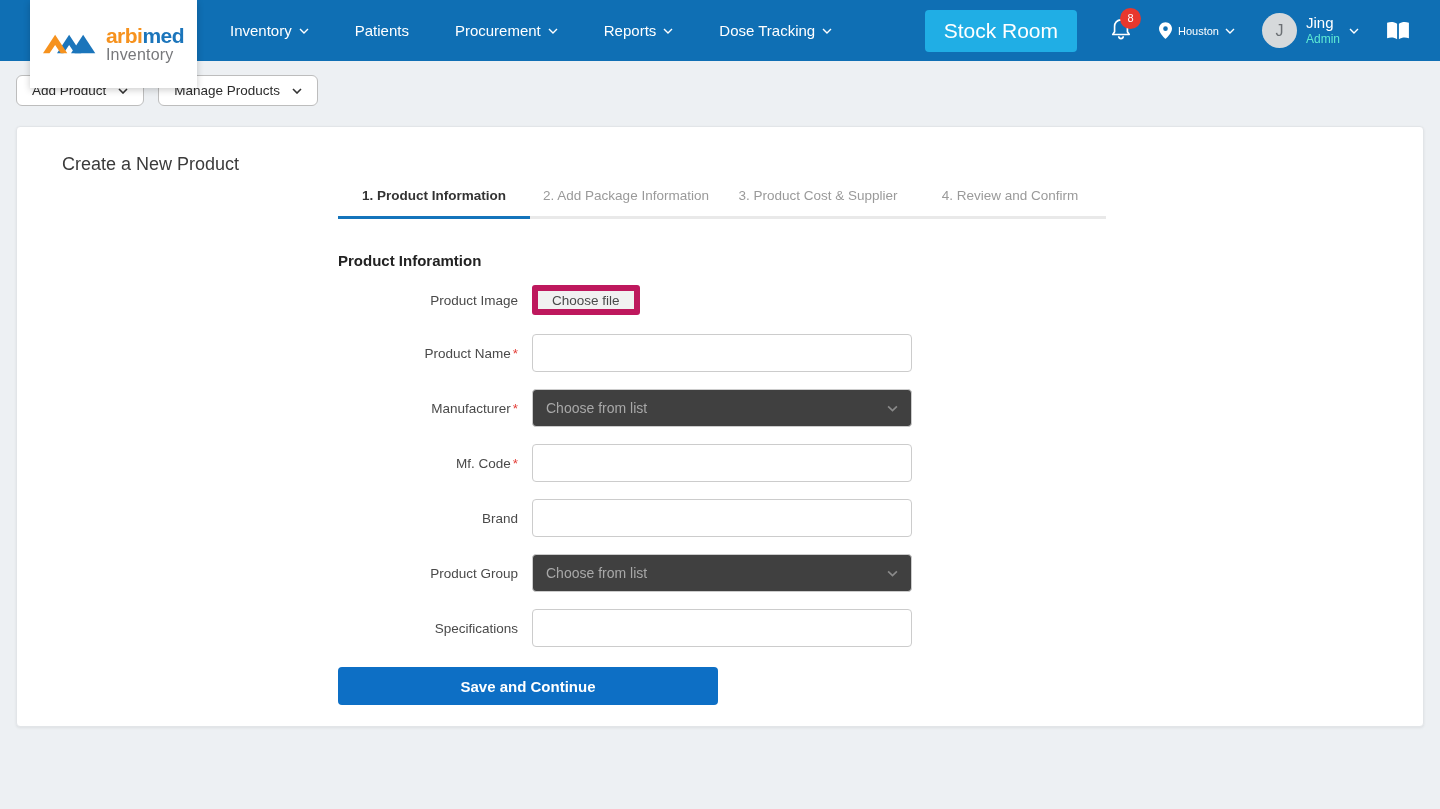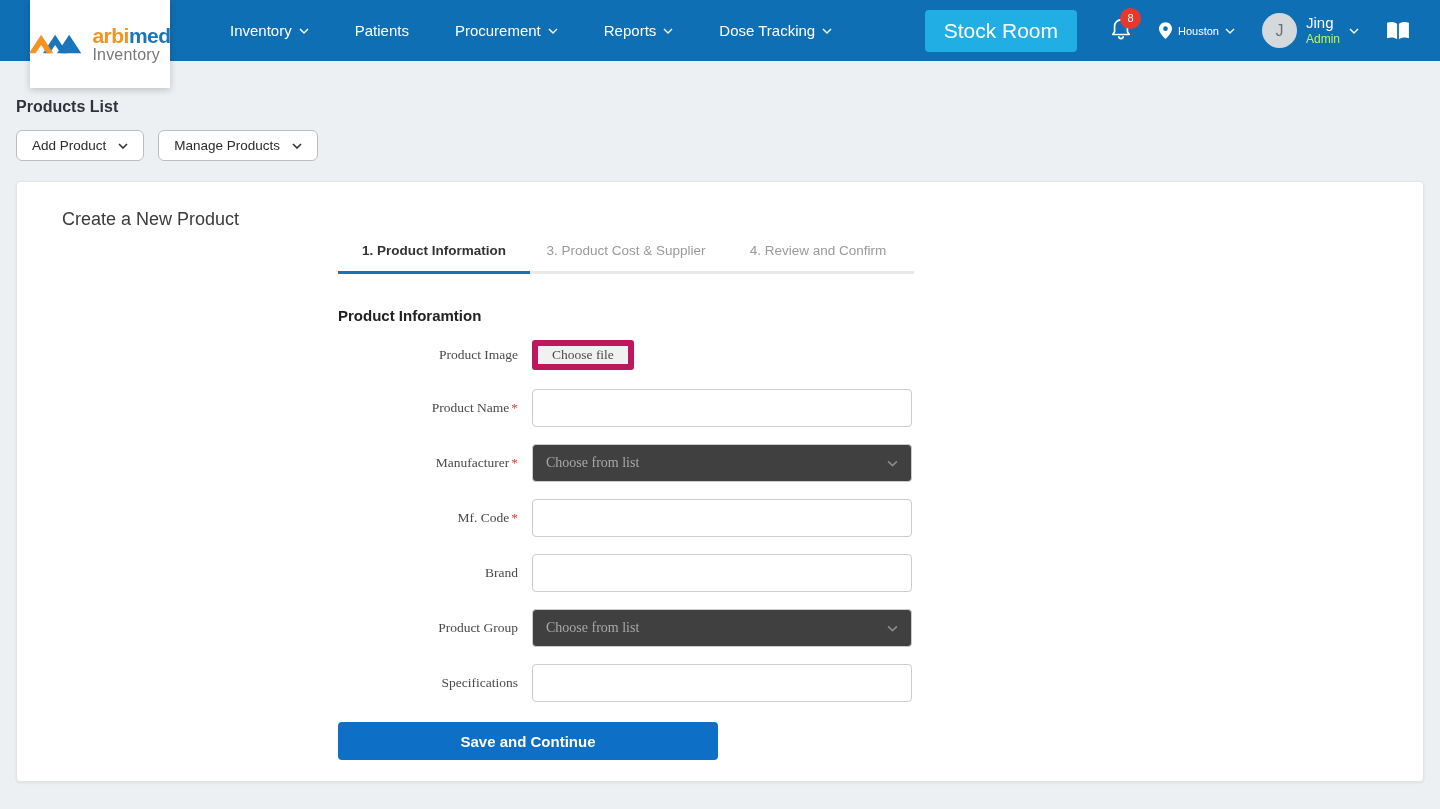--- a/index.html
+++ b/index.html
@@ -11,21 +11,21 @@
     overflow: hidden;
   }
   
   .navbar {
     height: 61px; background: #0f6fb4;
     display: flex; align-items: center;
     padding: 0 30px 0 26px; position: relative;
   }
   .logo-box {
     position: absolute; left: 30px; top: 0;
-    width: 140px; height: 88px; background: #ffffff;
+    width: 167px; height: 88px; background: #ffffff;
     box-shadow: 0 2px 7px rgba(0,0,0,0.20);
     display: flex; align-items: center; justify-content: center;
     z-index: 6; cursor: pointer;
   }
   .logo-inner { display: flex; align-items: center; gap: 7px; }
   .logo-text { line-height: 1; }
   .logo-text .l1 { font-size: 21px; font-weight: bold; letter-spacing: -0.5px; }
   .logo-text .l1 .orange { color: #f6921e; }
   .logo-text .l1 .blue { color: #1b75bb; }
   .logo-text .l2 { font-size: 16px; color: #77787b; margin-top: 1px; letter-spacing: 0.2px; }
@@ -47,21 +47,21 @@
     display: flex; align-items: center; justify-content: center;
   }
   .location { display: flex; align-items: center; gap: 6px; color: #fff; font-size: 11px; cursor: pointer; }
   .user-wrap { display: flex; align-items: center; gap: 9px; cursor: pointer; }
   .avatar {
     width: 35px; height: 35px; border-radius: 50%; background: #d6d9db;
     color: #6b6f73; font-size: 16px; display: flex; align-items: center; justify-content: center;
   }
   .user-names { line-height: 1.25; }
   .user-name { color: #fff; font-size: 15px; }
-  .user-role { color: #bef264; font-size: 12px; }
+  .user-role { color: #5eead4; font-size: 12px; }
   .book-wrap { cursor: pointer; display: flex; }
   
   .page-head { padding: 0 16px; }
   .page-title { font-size: 16px; font-weight: bold; color: #30343a; margin-top: 37px; }
   .head-buttons { display: flex; gap: 14px; margin-top: 14px; }
   .w-btn {
     background: #fff; border: 1px solid #bdbdbd; border-radius: 6px;
     font-size: 13.5px; font-family: inherit; color: #2b2b2b;
     padding: 0 15px; height: 31px; display: flex; align-items: center; gap: 12px;
     cursor: pointer;
@@ -75,21 +75,21 @@
   }
   .card-title { font-size: 18px; font-weight: normal; color: #3b3b3b; margin-left: 15px; }
   .tabs { display: flex; margin-left: 291px; margin-top: 1px; }
   .tab {
     width: 192px; text-align: center; padding: 12px 0 13px;
     font-size: 13.5px; color: #9a9a9a; border-bottom: 3px solid #e9e9e9;
     cursor: pointer; white-space: nowrap; overflow: hidden;
   }
   .tab.active { color: #333; font-weight: bold; border-bottom-color: #1474bb; }
   .section-title { margin: 33px 0 16px 291px; font-size: 15px; font-weight: bold; color: #222; }
-  .form-row { display: flex; align-items: center; margin: 0 0 17px 291px; font-family: Liberation Serif, serif; }
+  .form-row { display: flex; align-items: center; margin: 0 0 17px 291px; }
   .form-row.file-row { margin-bottom: 19px; }
   .flabel {
     width: 194px; text-align: right; padding-right: 14px;
     font-size: 13.5px; color: #4a4a4a;
   }
   .req { color: #e33e38; margin-left: 2px; }
   .fcol { width: 380px; }
   .tinput {
     width: 380px; height: 38px; border: 1px solid #cccccc; border-radius: 4px;
     font-family: inherit; font-size: 14px; color: #333; padding: 0 12px; outline: none;
@@ -195,21 +195,20 @@
     <div class="book-wrap">
       <svg width="24" height="20" viewBox="0 0 26 22">
         <path d="M1 2 C5 0.5 9 1 12 3 L12 20 C9 18 5 17.5 1 19 Z" fill="#fff"></path>
         <path d="M25 2 C21 0.5 17 1 14 3 L14 20 C17 18 21 17.5 25 19 Z" fill="#fff"></path>
       </svg>
     </div>
   </div>
 </div>
 
 <div class="page-head">
-  <div class="page-title">Products List</div>
   <div class="head-buttons">
     <button class="w-btn">
       <span>Add Product</span>
       <svg width="10" height="6" viewBox="0 0 10 6">
           <polyline points="1,1 5,5 9,1" fill="none" stroke="#333" stroke-width="1.6"></polyline>
         </svg>
     </button>
     <button class="w-btn">
       <span>Manage Products</span>
       <svg width="10" height="6" viewBox="0 0 10 6">
@@ -217,20 +216,21 @@
         </svg>
     </button>
   </div>
 </div>
 
 <div class="card">
   <div class="card-title">Create a New Product</div>
 
   <div class="tabs">
     <div class="tab active">1. Product Information</div>
+    <div class="tab">2. Add Package Information</div>
     <div class="tab">3. Product Cost &amp; Supplier</div>
     <div class="tab">4. Review and Confirm</div>
   </div>
 
   <div class="section-title">Product Inforamtion</div>
 
   <div class="form-row file-row">
     <div class="flabel"><span>Product Image</span></div>
     <div class="fcol">
       <button class="file-btn">Choose file</button>

